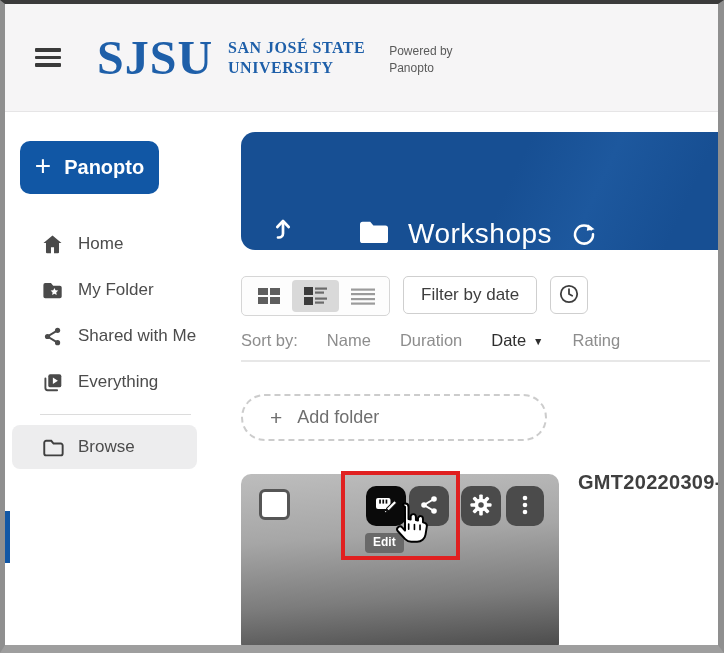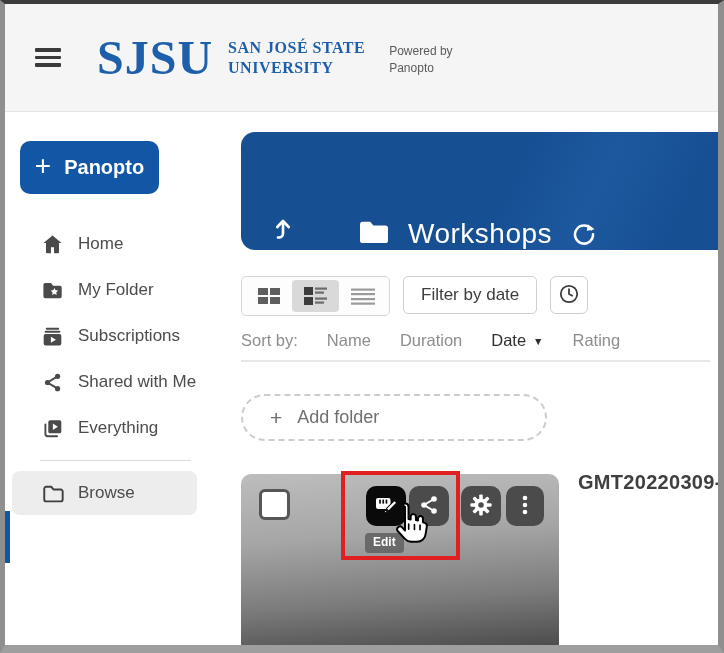--- a/index.html
+++ b/index.html
@@ -181,31 +181,20 @@
           <span class="nav-label">Home</span>
         </li>
         <li class="nav-item">
           <span class="nav-icon">
             <svg width="23" height="23" viewBox="0 0 24 24">
                 <path fill="#4a4a4a" d="M2.5 6.2A1.9 1.9 0 0 1 4.4 4.3h6l2.3 2.7h7a1.9 1.9 0 0 1 1.9 1.9v9.4a1.9 1.9 0 0 1-1.9 1.9H4.4a1.9 1.9 0 0 1-1.9-1.9Z"></path>
                 <polygon fill="#fff" points="14,9.3 15.2,11.8 17.9,12.1 15.9,14 16.4,16.7 14,15.3 11.6,16.7 12.1,14 10.1,12.1 12.8,11.8"></polygon>
               </svg>
           </span>
           <span class="nav-label">My Folder</span>
-        </li>
-        <li class="nav-item">
-          <span class="nav-icon">
-            <svg width="23" height="23" viewBox="0 0 24 24">
-                <rect x="5" y="2.8" width="14" height="2.1" rx="1" fill="#4a4a4a"></rect>
-                <rect x="3.8" y="6" width="16.4" height="2.1" rx="1" fill="#4a4a4a"></rect>
-                <rect x="2.8" y="9.4" width="18.4" height="12" rx="2" fill="#4a4a4a"></rect>
-                <polygon fill="#fff" points="10.3,12.3 15.6,15.4 10.3,18.5"></polygon>
-              </svg>
-          </span>
-          <span class="nav-label">Subscriptions</span>
         </li>
         <li class="nav-item">
           <span class="nav-icon">
             <svg width="23" height="23" viewBox="0 0 24 24">
                 <path stroke="#4a4a4a" stroke-width="2.1" d="M17.3 5.6 6.8 12l10.5 6.4" fill="none"></path>
                 <circle cx="17.3" cy="5.6" r="2.7" fill="#4a4a4a"></circle>
                 <circle cx="6.8" cy="12" r="2.7" fill="#4a4a4a"></circle>
                 <circle cx="17.3" cy="18.4" r="2.7" fill="#4a4a4a"></circle>
               </svg>
           </span>

